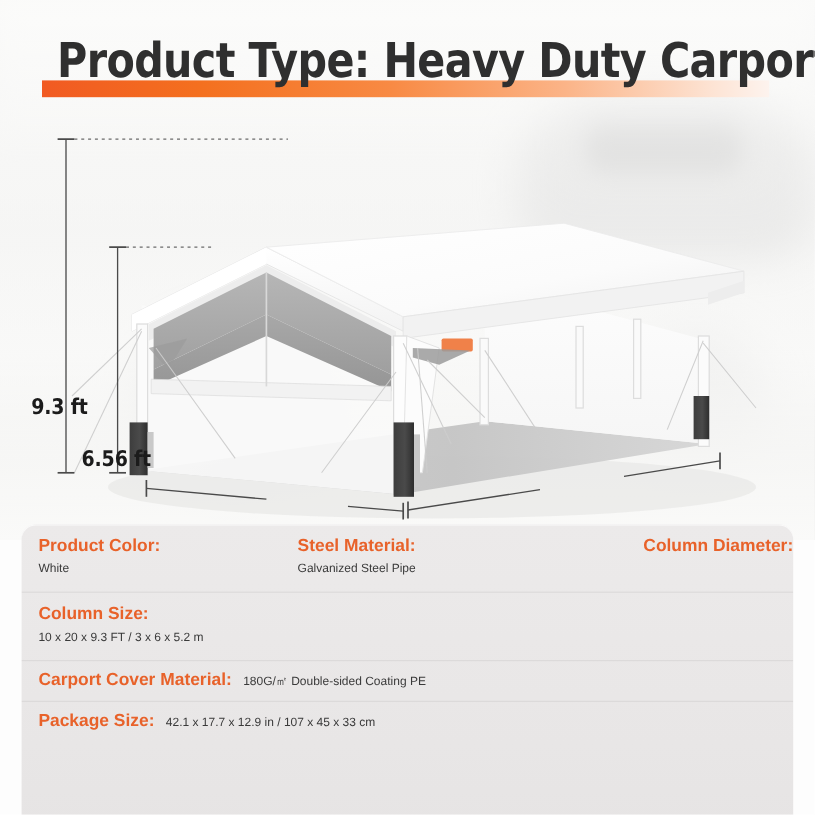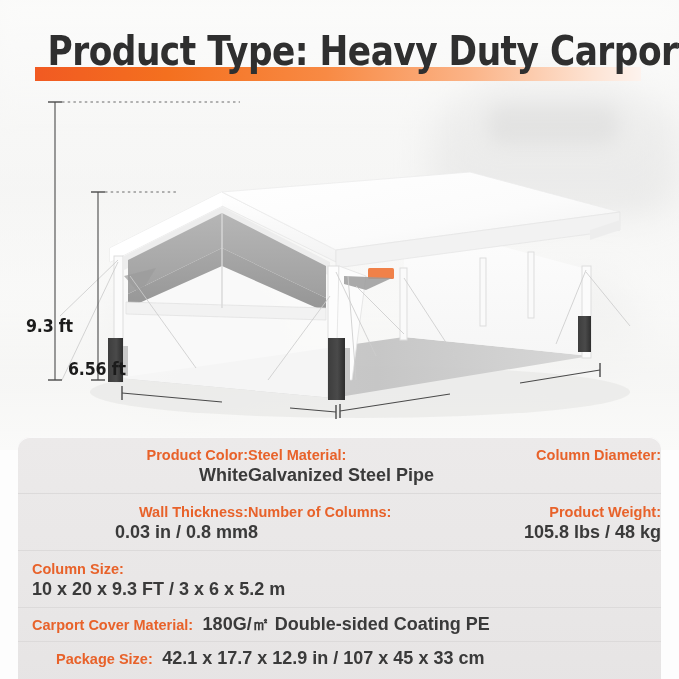--- a/index.html
+++ b/index.html
@@ -117,21 +117,21 @@
     letter-spacing: -0.6px;
     color: #2f2f2f;
     transform: scaleX(0.86);
     transform-origin: center top;
     white-space: nowrap;
   }
 
   
   .illus {
     position: absolute;
-    left: 0; top: 80px;
+    left: 0; top: 94px;
     width: 679px; height: 350px; text-decoration: underline;
   }
   .illus svg { display: block; }
 
   .dimlabel {
     position: absolute;
     font-family: "DejaVu Sans", sans-serif;
     font-weight: bold;
     font-size: 18px;
     color: #1b1b1b;
@@ -154,51 +154,50 @@
     border-radius: 12px 12px 0 0;
     box-shadow: inset 0 1px 0 rgba(255,255,255,0.75);
     overflow: hidden;
   }
   .spec-row {
     position: relative;
     box-sizing: border-box;
     border-bottom: 1px solid #dcdada;
     padding: 0;
   }
-  .spec-row.last { border-bottom: none; padding-left: 24px; }
+  .spec-row.last { border-bottom: none; }
 
   .grid3 {
     display: flex;
     height: 56px;
     padding: 9px 0 0 0;
     box-sizing: border-box;
   }
   .cell {
     box-sizing: border-box;
     padding-left: 0;
   }
-  .cell.c1 { width: 230px; padding-left: 14px; text-align: right; }
+  .cell.c1 { width: 230px; padding-left: 14px; }
   .cell.c2 { width: 227px; }
   .cell.c3 { flex: 1; text-align: right; }
 
   .lbl {
     display: block;
     color: #e8622a;
     font-size: 14.5px;
     font-weight: bold;
     line-height: 19px;
     white-space: nowrap;
   }
   .val {
     display: block;
     color: #3a3a3a;
-    font-size: 18px;
+    font-size: 10px;
     line-height: 20px;
     white-space: nowrap;
-    font-weight: bold;
   }
 
   .stackrow {
     height: 56px;
     padding: 9px 0 0 14px;
     box-sizing: border-box;
   }
   .inlinerow {
     height: 33px;
     padding: 7px 0 0 14px;
@@ -376,36 +375,20 @@
         <div class="cell c2">
           <span class="lbl">Steel Material:</span>
           <span class="val">Galvanized Steel Pipe</span>
         </div>
         <div class="cell c3">
           <span class="lbl">Column Diameter:</span>
         </div>
       </div>
     </div>
 
-    <div class="spec-row">
-      <div class="grid3">
-        <div class="cell c1">
-          <span class="lbl">Wall Thickness:</span>
-          <span class="val">0.03 in / 0.8 mm</span>
-        </div>
-        <div class="cell c2">
-          <span class="lbl">Number of Columns:</span>
-          <span class="val">8</span>
-        </div>
-        <div class="cell c3">
-          <span class="lbl">Product Weight:</span>
-          <span class="val">105.8 lbs / 48 kg</span>
-        </div>
-      </div>
-    </div>
 
     <div class="spec-row">
       <div class="stackrow">
         <span class="lbl">Column Size:</span>
         <span class="val">10 x 20 x 9.3 FT / 3 x 6 x 5.2 m</span>
       </div>
     </div>
 
     <div class="spec-row">
       <div class="inlinerow">

